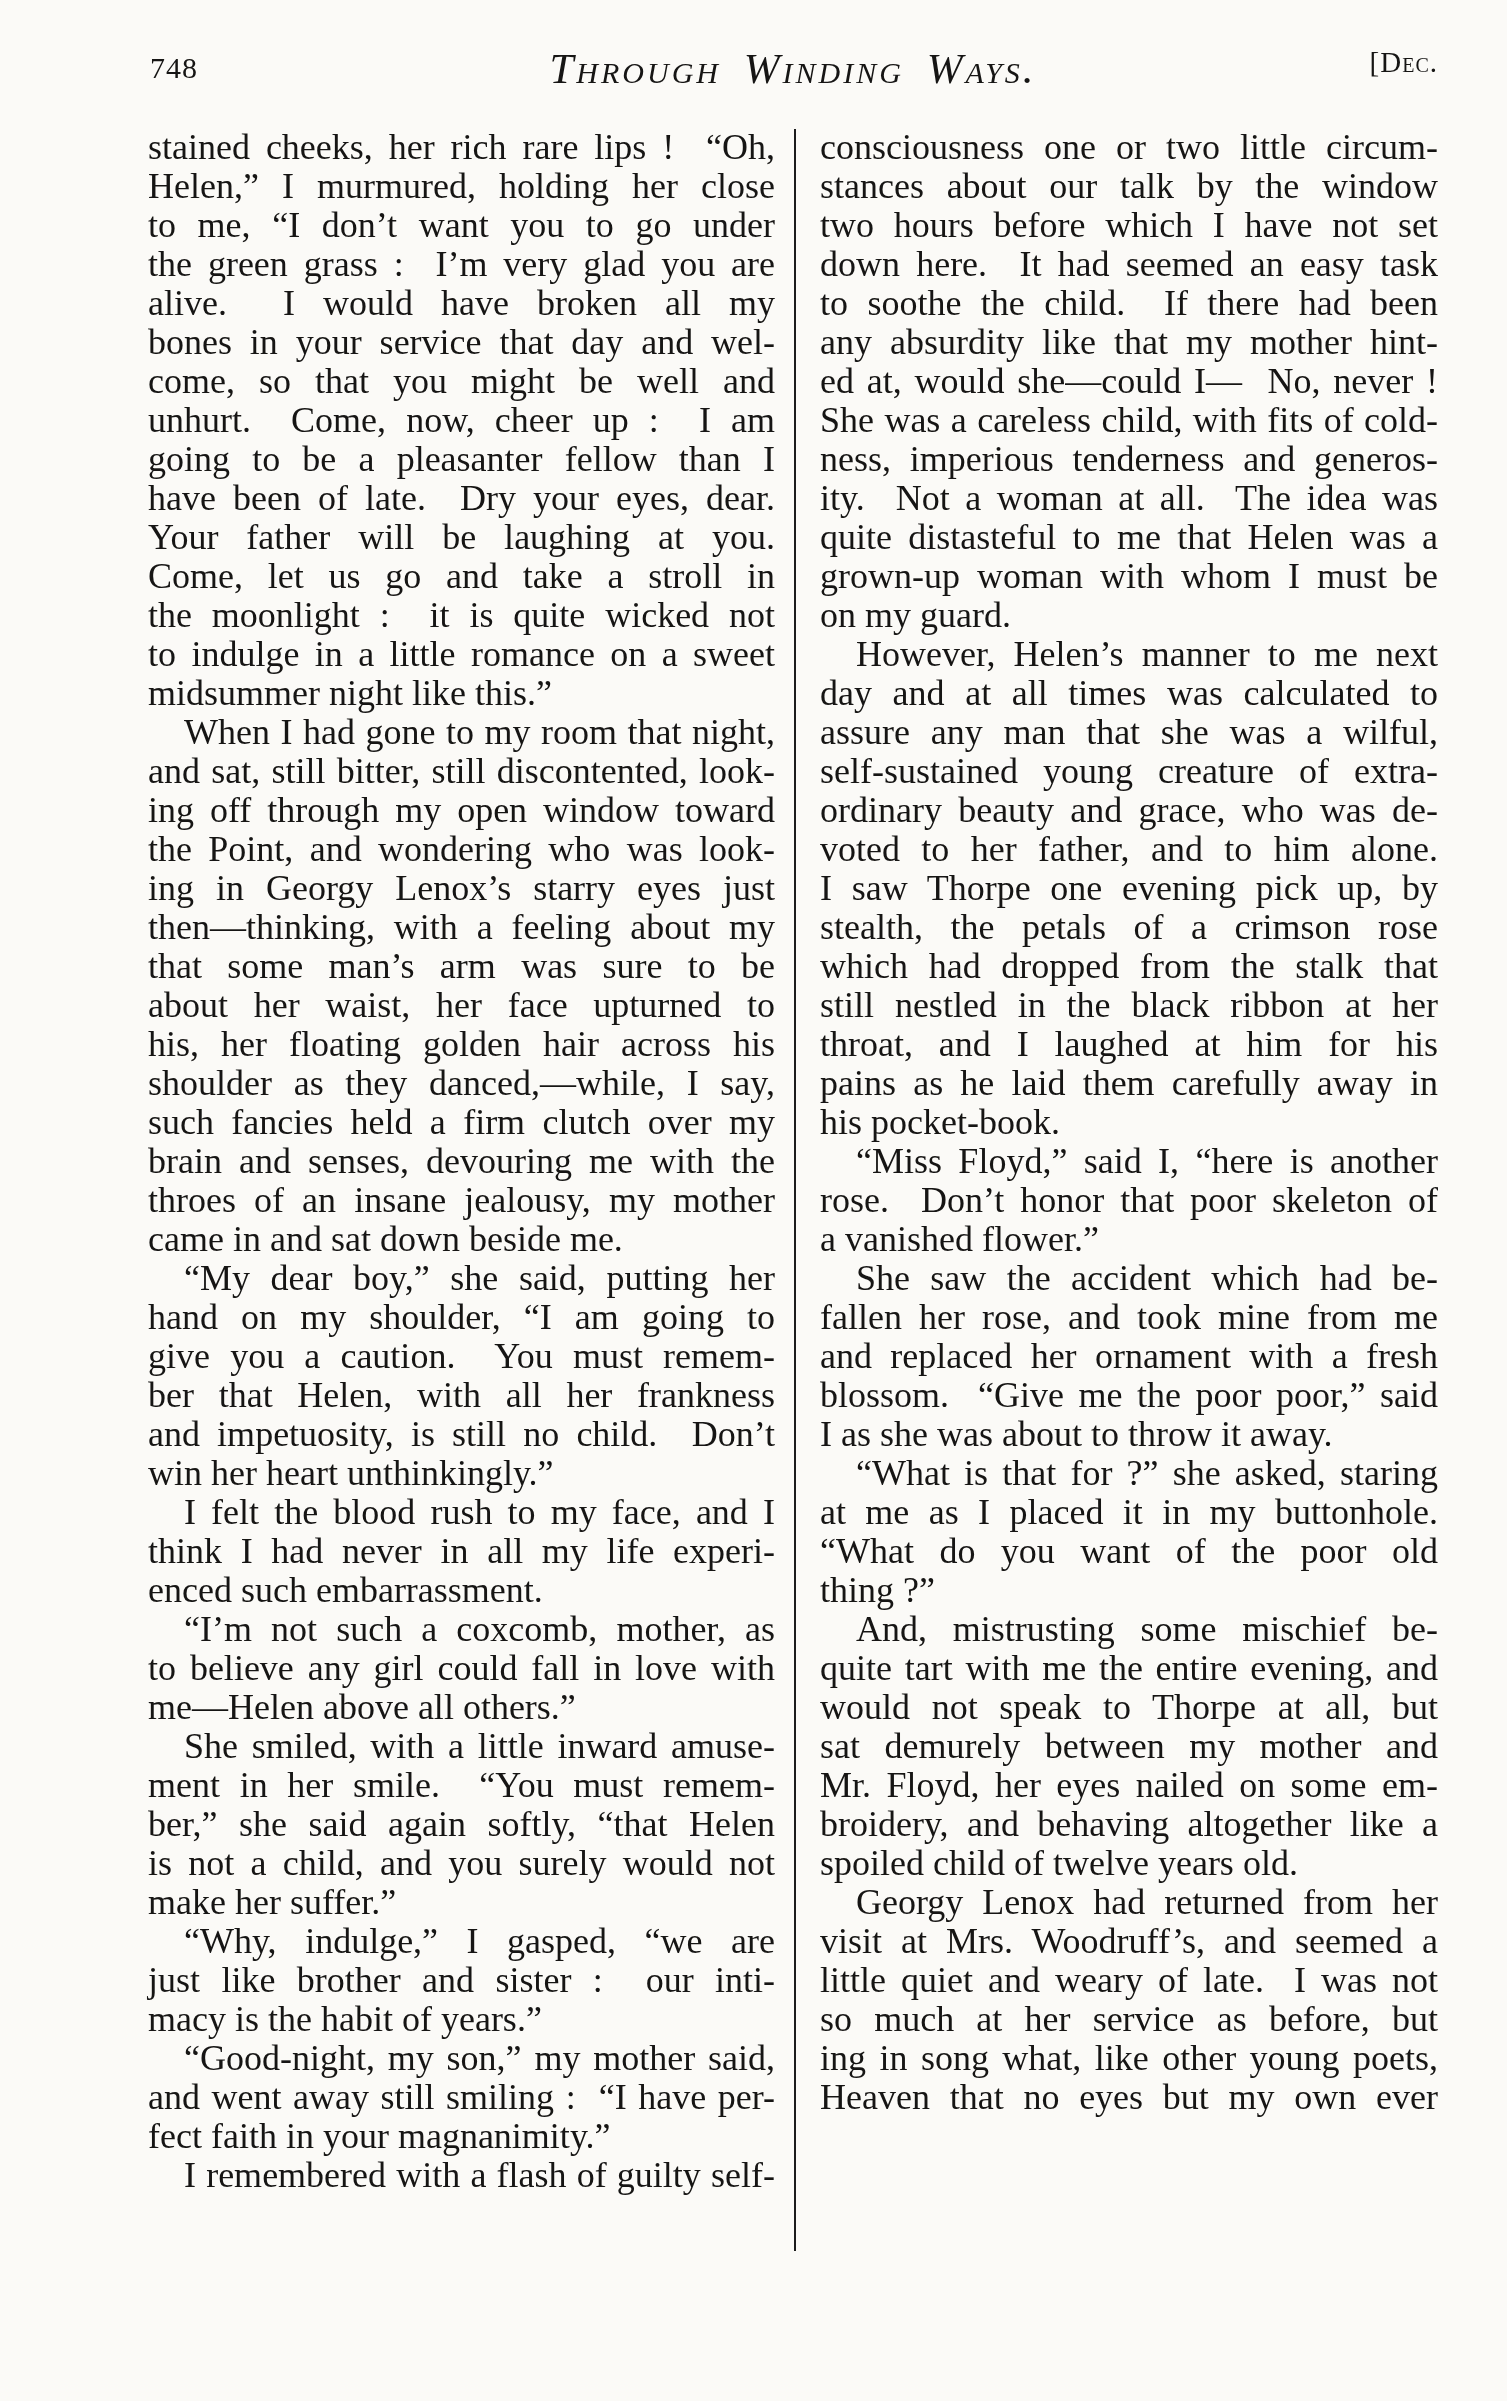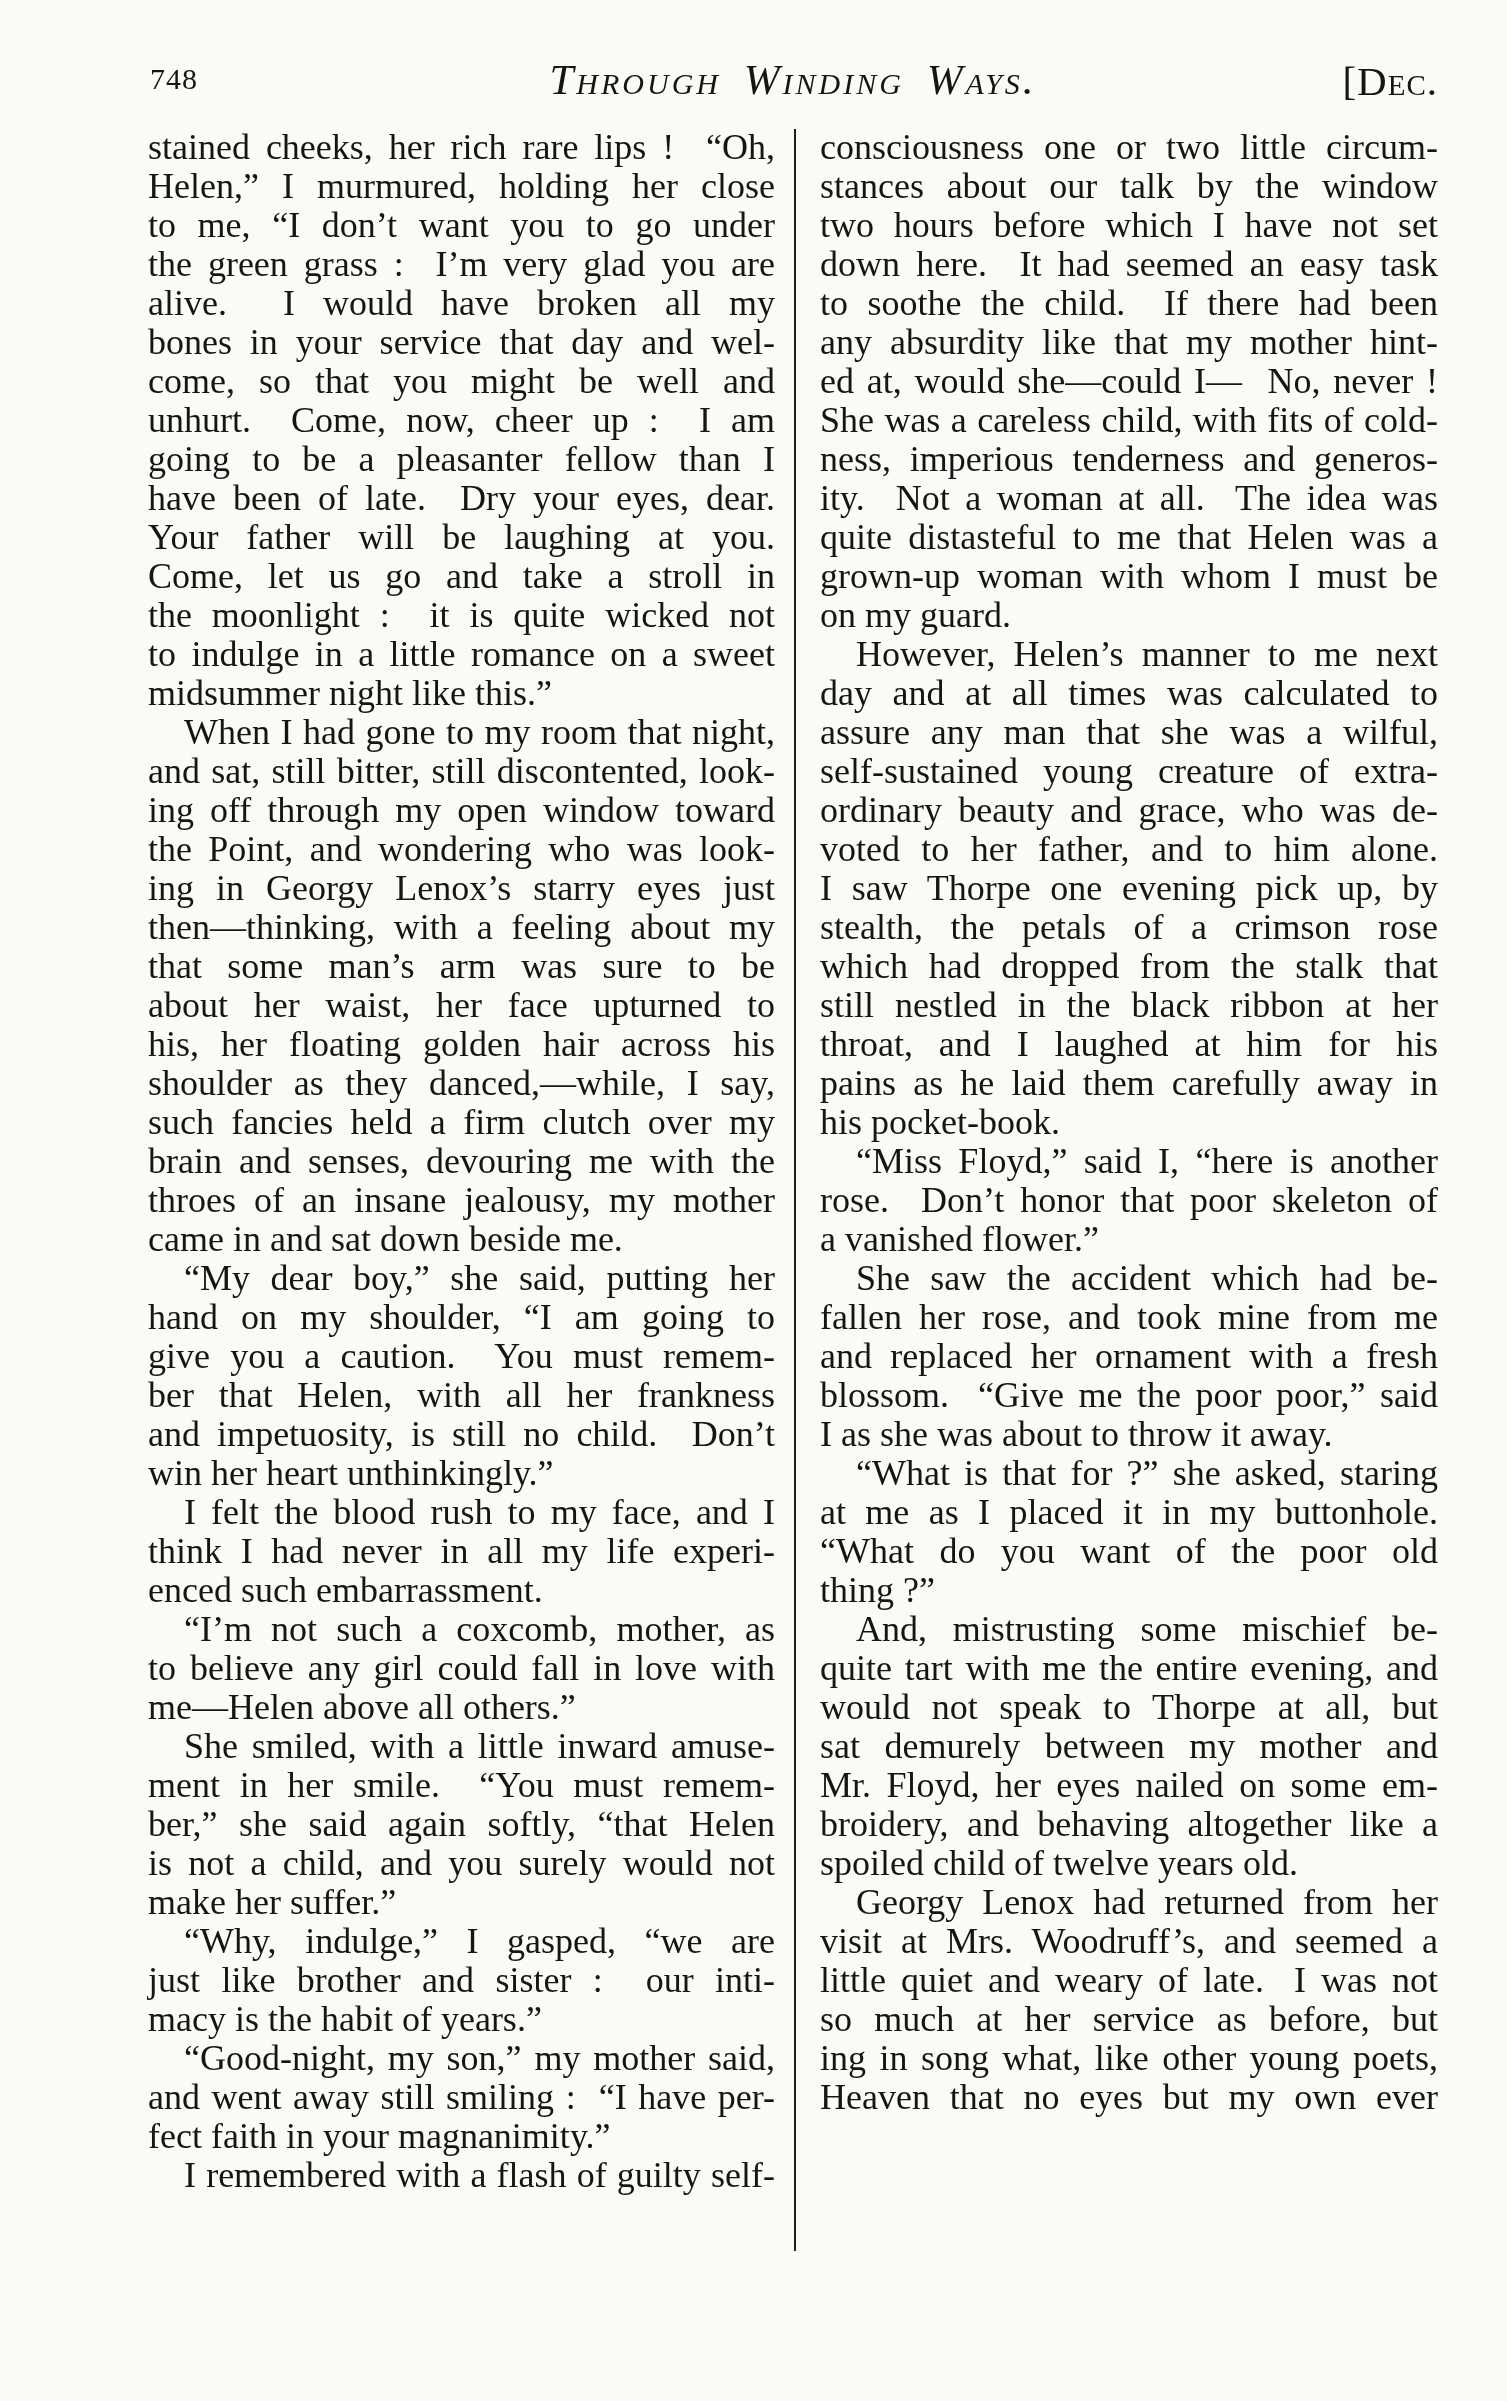--- a/index.html
+++ b/index.html
@@ -16,21 +16,20 @@
     font-family: "Liberation Serif", "DejaVu Serif", serif;
     overflow: hidden;
   }
   
   .running-head {
     position: absolute;
     left: 148px;
     right: 70px;
     top: 44px;
     height: 55px;
-    margin-top: 11px;
   }
   .page-number {
     position: absolute;
     left: 2px;
     top: 7px;
     font-size: 30px;
     letter-spacing: 1px;
   }
   .running-title {
     position: absolute;
@@ -42,21 +41,21 @@
     font-variant: small-caps;
     font-size: 43px;
     letter-spacing: 3px;
     word-spacing: 9px;
   }
   .issue-date {
     position: absolute;
     right: 0;
     top: 2px;
     font-variant: small-caps;
-    font-size: 41px;
+    font-size: 29px;
     letter-spacing: 1px;
   }
   
   .col {
     position: absolute;
     top: 128px;
     font-size: 36px;
     line-height: 39px;
     text-rendering: optimizeLegibility;
   }

